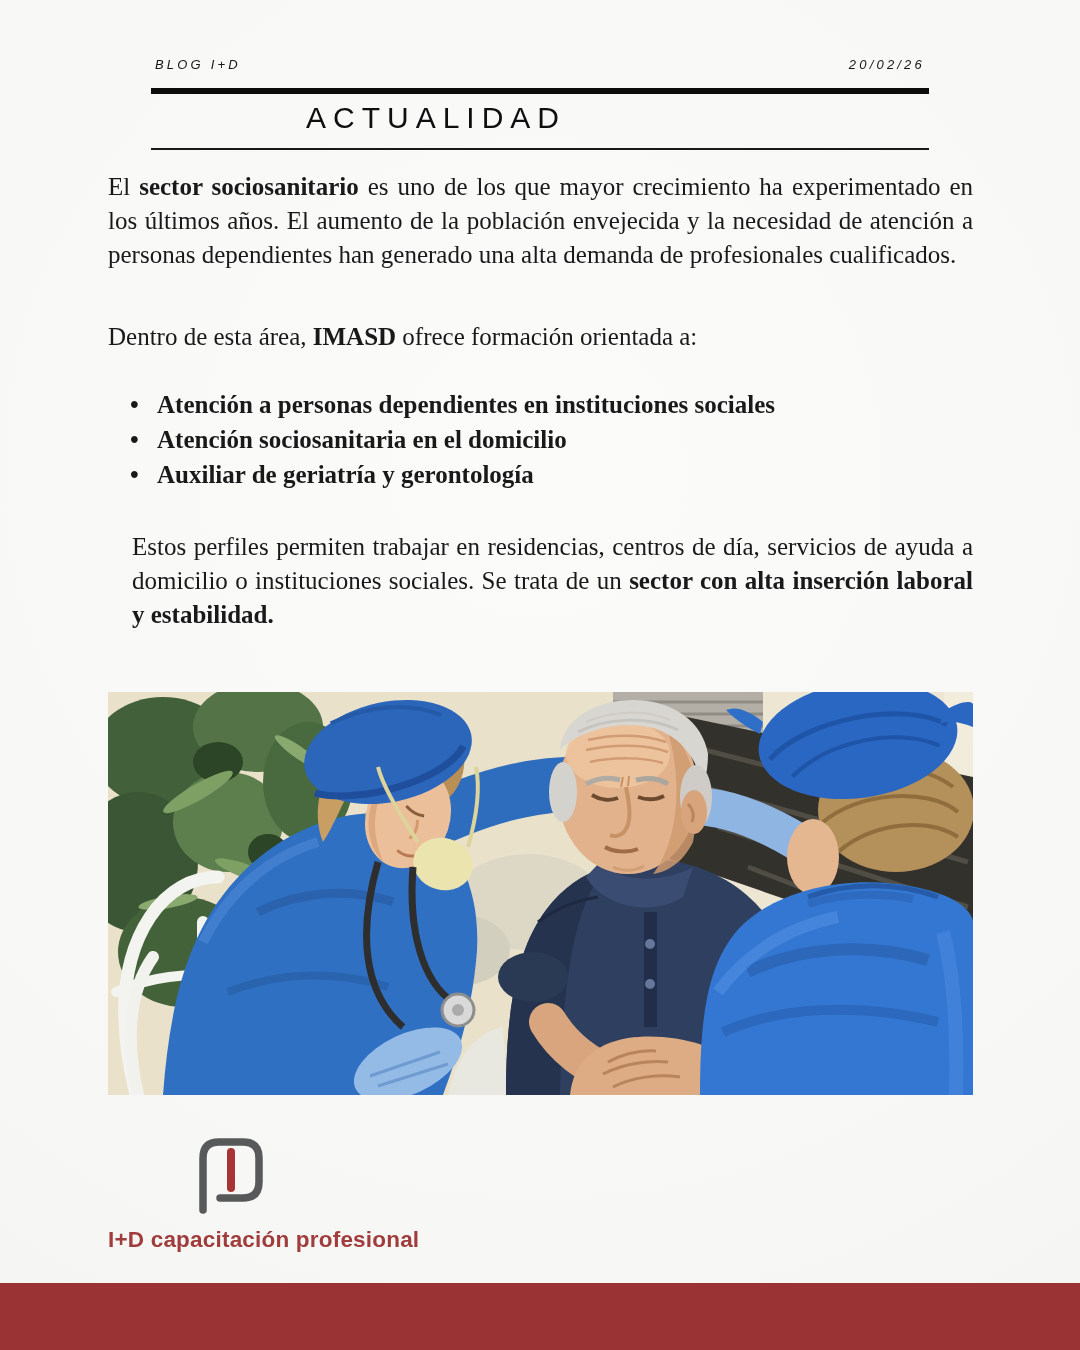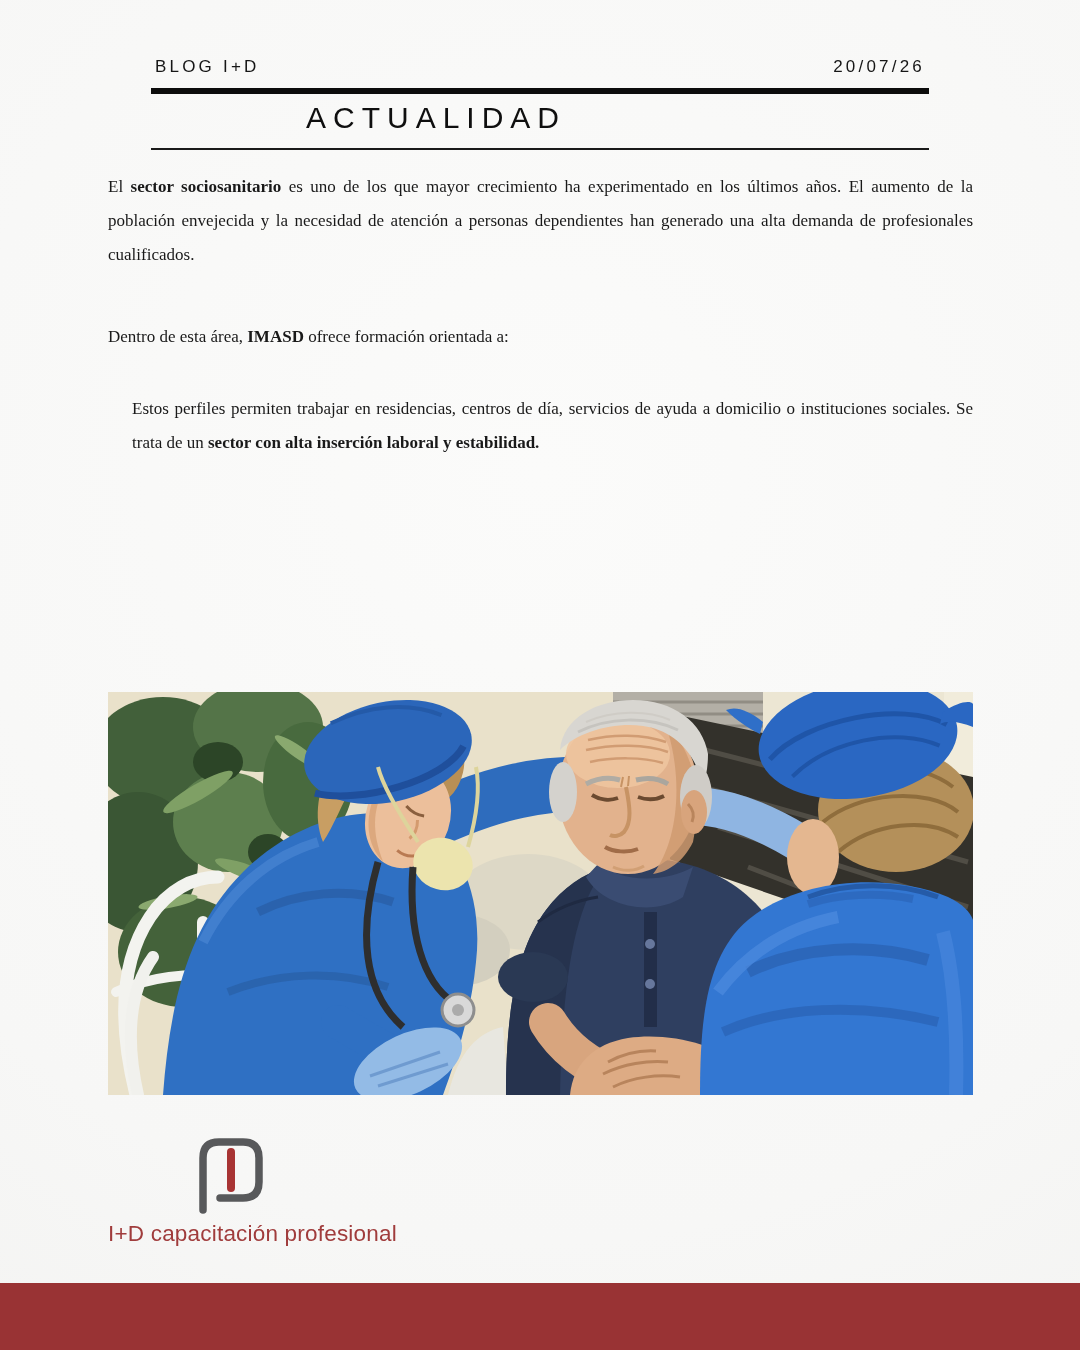--- a/index.html
+++ b/index.html
@@ -3,63 +3,68 @@
 <meta charset="utf-8">
 <style>
   html,body{margin:0;padding:0;background:#e0e0e0;}
   .canvas{
     position:relative;width:1080px;height:1350px;overflow:hidden;
     background:radial-gradient(120% 95% at 50% 35%, #fbfbfa 0%, #f7f7f6 60%, #f1f1ef 100%);
     font-family:"Liberation Sans",sans-serif;color:#141414;
   }
   
   .masthead{position:absolute;left:155px;top:57px;width:770px;display:flex;justify-content:space-between;align-items:baseline;}
-  .masthead span{font-size:17px;letter-spacing:3.2px;font-weight:500;color:#161616;}
+  .masthead span{font-size:13px;letter-spacing:3.2px;font-weight:500;color:#161616;font-style:italic;}
   .rule-thick{position:absolute;left:151px;top:88px;width:778px;height:6px;background:#0c0c0c;}
   .page-title{position:absolute;left:0;top:101px;width:872px;text-align:center;
     font-size:30px;letter-spacing:7px;font-weight:500;color:#0f0f0f;}
   .rule-thin{position:absolute;left:151px;top:148px;width:778px;height:2px;background:#1a1a1a;}
   
   .article{position:absolute;left:108px;top:170px;width:865px;
-    font-family:"Liberation Serif",serif;font-size:17px;line-height:34px;color:#191919;text-align:justify;}
+    font-family:"Liberation Serif",serif;font-size:25px;line-height:34px;color:#191919;text-align:justify;}
   .article p{margin:0;}
   .article .p2{margin-top:48px;}
   .article .p3{margin-top:38px;margin-left:24px;}
   .article strong{font-weight:bold;}
   .bullets{margin:33px 0 0;padding:0 0 0 49px;list-style:none;text-align:left;}
   .bullets li{position:relative;font-weight:bold;line-height:35px;}
   .bullets li::before{content:"\2022";position:absolute;left:-27px;top:0;font-weight:bold;}
   
   .photo{position:absolute;left:108px;top:692px;width:865px;height:403px;overflow:hidden;}
   .photo svg{display:block;width:865px;height:403px;}
   
   .logo{position:absolute;left:108px;top:1136px;}
   .logo-icon{display:block;margin-left:90px;width:66px;height:78px;}
-  .logo-caption{margin-top:7px;font-size:22.5px;font-weight:normal;color:#a03c3c;letter-spacing:0.2px;}
+  .logo-caption{margin-top:13px;font-size:22.5px;font-weight:bold;color:#a03c3c;letter-spacing:0.2px;}
   
   .footer-band{position:absolute;left:0;bottom:0;width:1080px;height:67px;background:#993334;}
 </style>
 </head>
 <body>
 
 <div class="canvas">
 
   <div class="masthead">
     <span>BLOG I+D</span>
-    <span>20/07/26</span>
+    <span>20/02/26</span>
   </div>
   <div class="rule-thick"></div>
   <div class="page-title">ACTUALIDAD</div>
   <div class="rule-thin"></div>
 
   <div class="article">
     <p class="p1"><span>El </span><strong>sector sociosanitario</strong><span> es uno de los que mayor crecimiento ha experimentado en los últimos años. El aumento de la población envejecida y la necesidad de atención a personas dependientes han generado una alta demanda de profesionales cualificados.</span></p>
 
     <p class="p2"><span>Dentro de esta área, </span><strong>IMASD</strong><span> ofrece formación orientada a:</span></p>
 
+    <ul class="bullets">
+      <li>Atención a personas dependientes en instituciones sociales</li>
+      <li>Atención sociosanitaria en el domicilio</li>
+      <li>Auxiliar de geriatría y gerontología</li>
+    </ul>
 
     <p class="p3"><span>Estos perfiles permiten trabajar en residencias, centros de día, servicios de ayuda a domicilio o instituciones sociales. Se trata de un </span><strong>sector con alta inserción laboral y estabilidad.</strong><span></span></p>
   </div>
 
   <div class="photo">
     <svg viewBox="0 0 865 403" preserveAspectRatio="none" role="img" aria-label="Dos profesionales sanitarias con uniforme azul atienden a un hombre mayor sentado">
 
       <g>
         <rect x="0" y="0" width="865" height="403" fill="#e9e1ca"></rect>
         <rect x="560" y="0" width="305" height="403" fill="#ece6d3"></rect>

